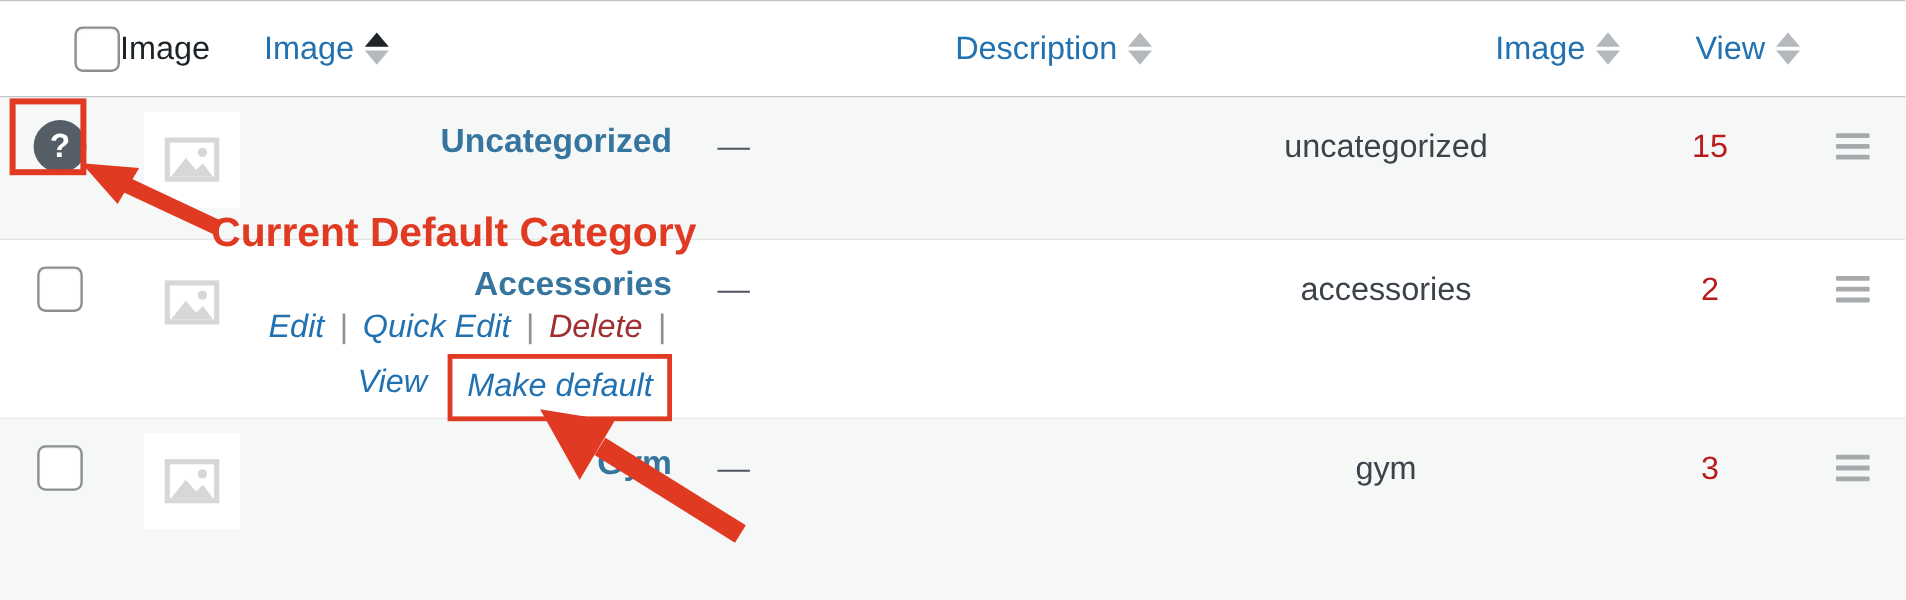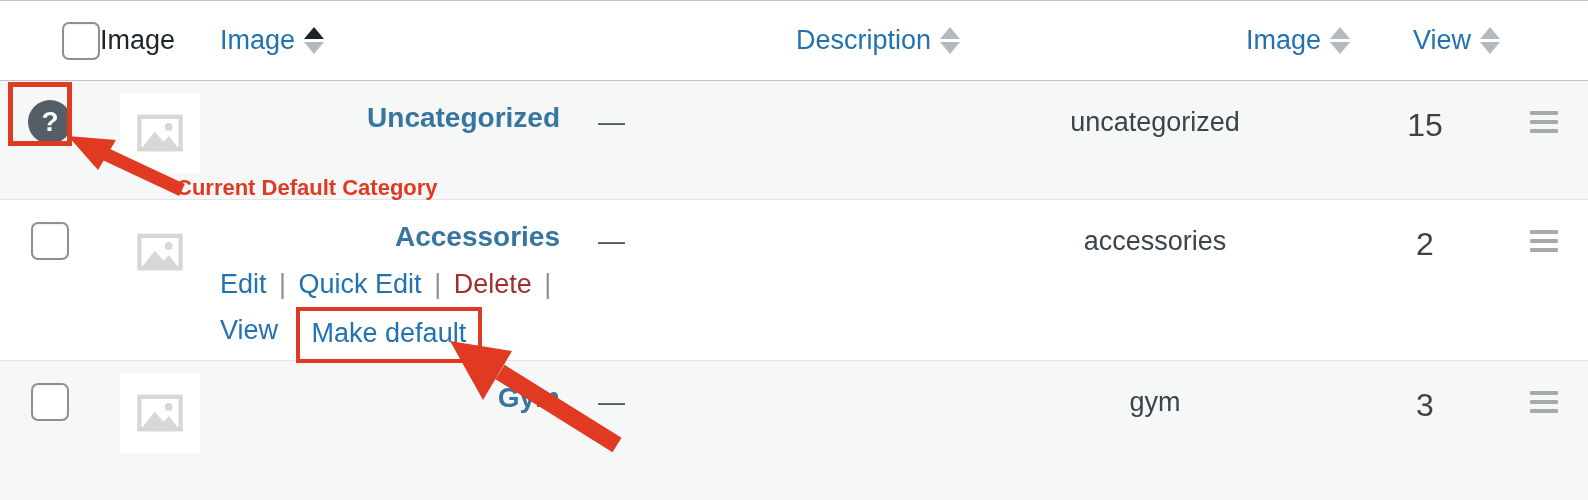--- a/index.html
+++ b/index.html
@@ -172,25 +172,25 @@
   }
   .cat-name {
     display: block;
     color: #36769e;
     font-weight: 700;
     font-size: 28px;
     text-decoration: none;
     line-height: 1.1;
   }
   .row-actions {
-    margin-top: 12px;
     font-size: 27px;
     color: #8c8f94;
     line-height: 1.45;
-    text-align: left;
+    text-align: right;
+    font-style: italic;
   }
   .row-actions a {
     color: #2271b1;
     text-decoration: none;
   }
   .row-actions a.trash { color: #a02f32; }
   .sep { color: #8c8f94; padding: 0 5px; }
 
   
   .makedefault-box {
@@ -210,22 +210,22 @@
     font-size: 27px;
     text-align: left;
     padding-left: 38px;
   }
   .slug-txt {
     color: #3c434a;
     font-size: 27px;
     text-align: center;
   }
   .count-link {
-    color: #404040;
-    font-size: 32px;
+    color: #b91c1c;
+    font-size: 27px;
     text-decoration: none;
     display: block;
     text-align: center;
   }
 
   
   .handle-wrap {
     display: flex;
     align-items: flex-start;
     justify-content: center;
@@ -254,21 +254,21 @@
     position: absolute;
     border: 5px solid #e03a23;
     box-sizing: border-box;
   }
   #hl-qmark { left: 8px;  top: 82px; width: 64px; height: 64px; }
 
   .annot-text {
     position: absolute;
     color: #e03a23;
     font-weight: 700;
-    font-size: 22px;
+    font-size: 34px;
     white-space: nowrap;
   }
   #annot-default { left: 176px; top: 175px; }
 
   .overlay svg { position: absolute; left: 0; top: 0; }
 </style>
 </head>
 <body>
 
 <div class="screen">

